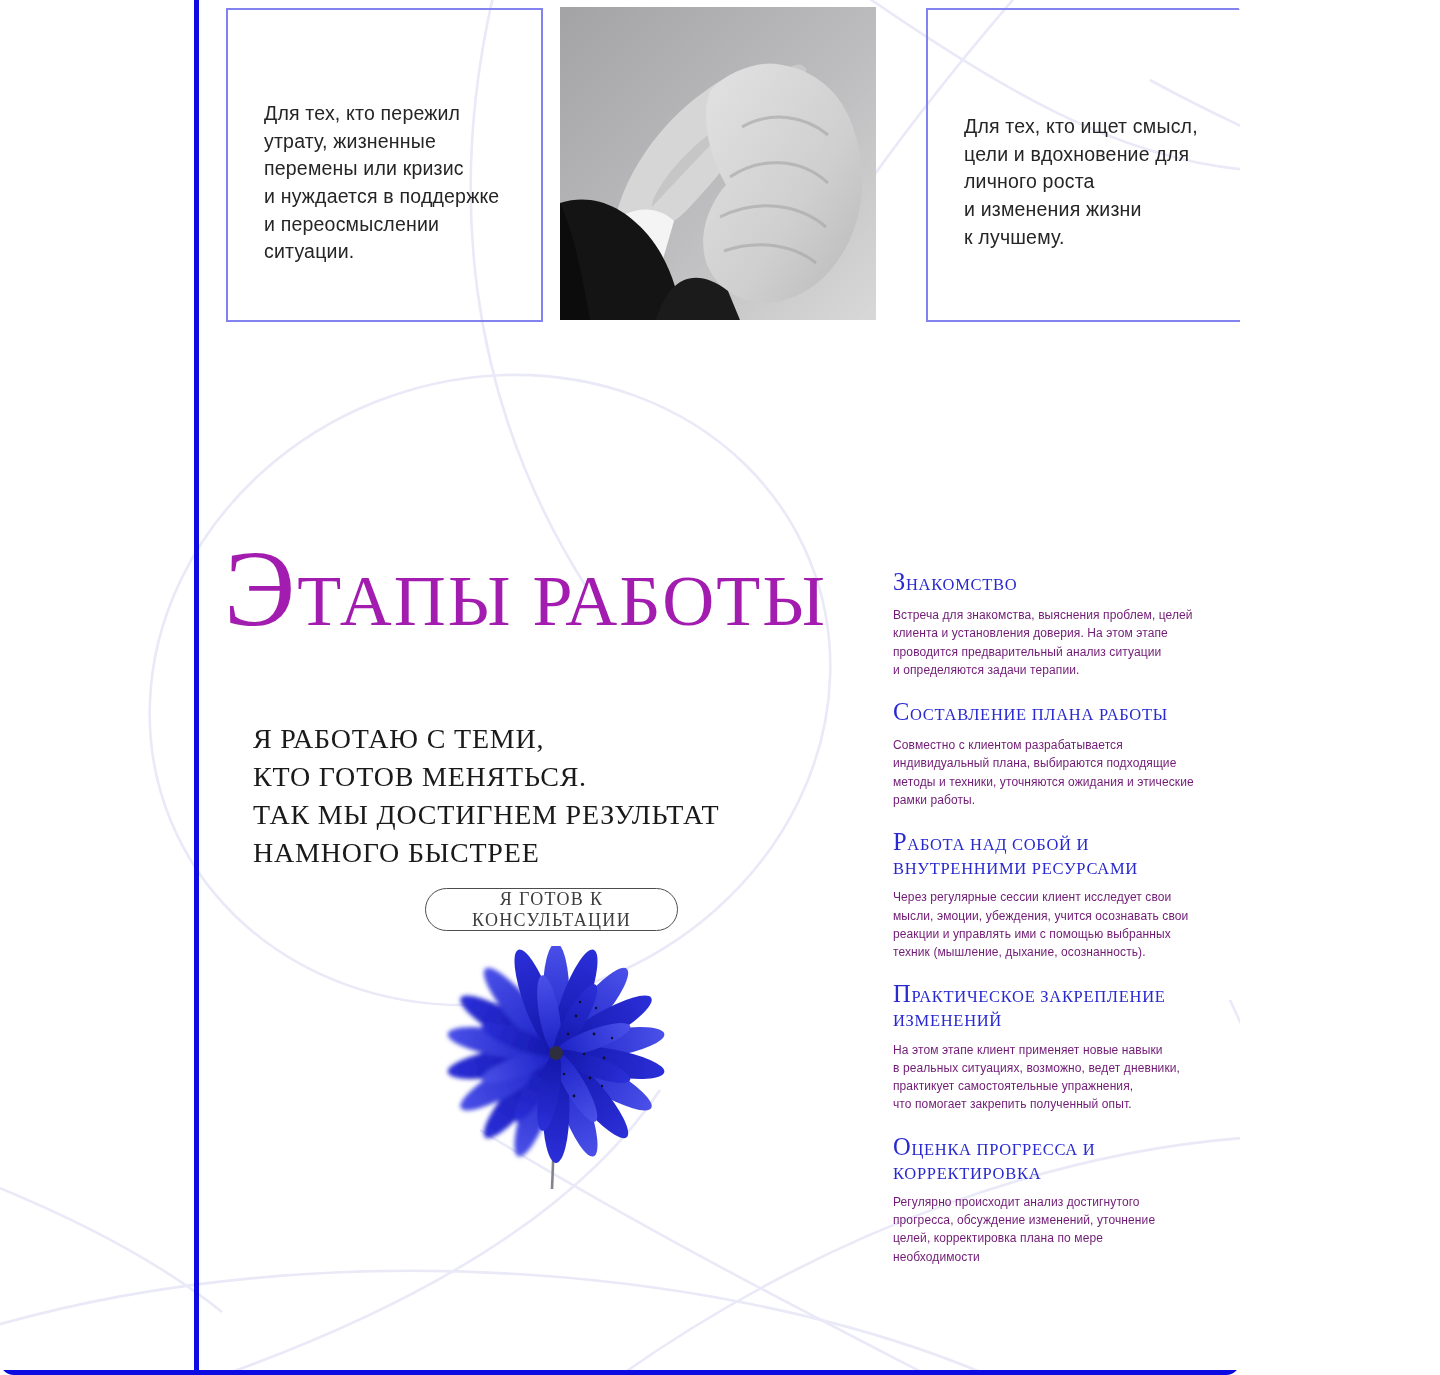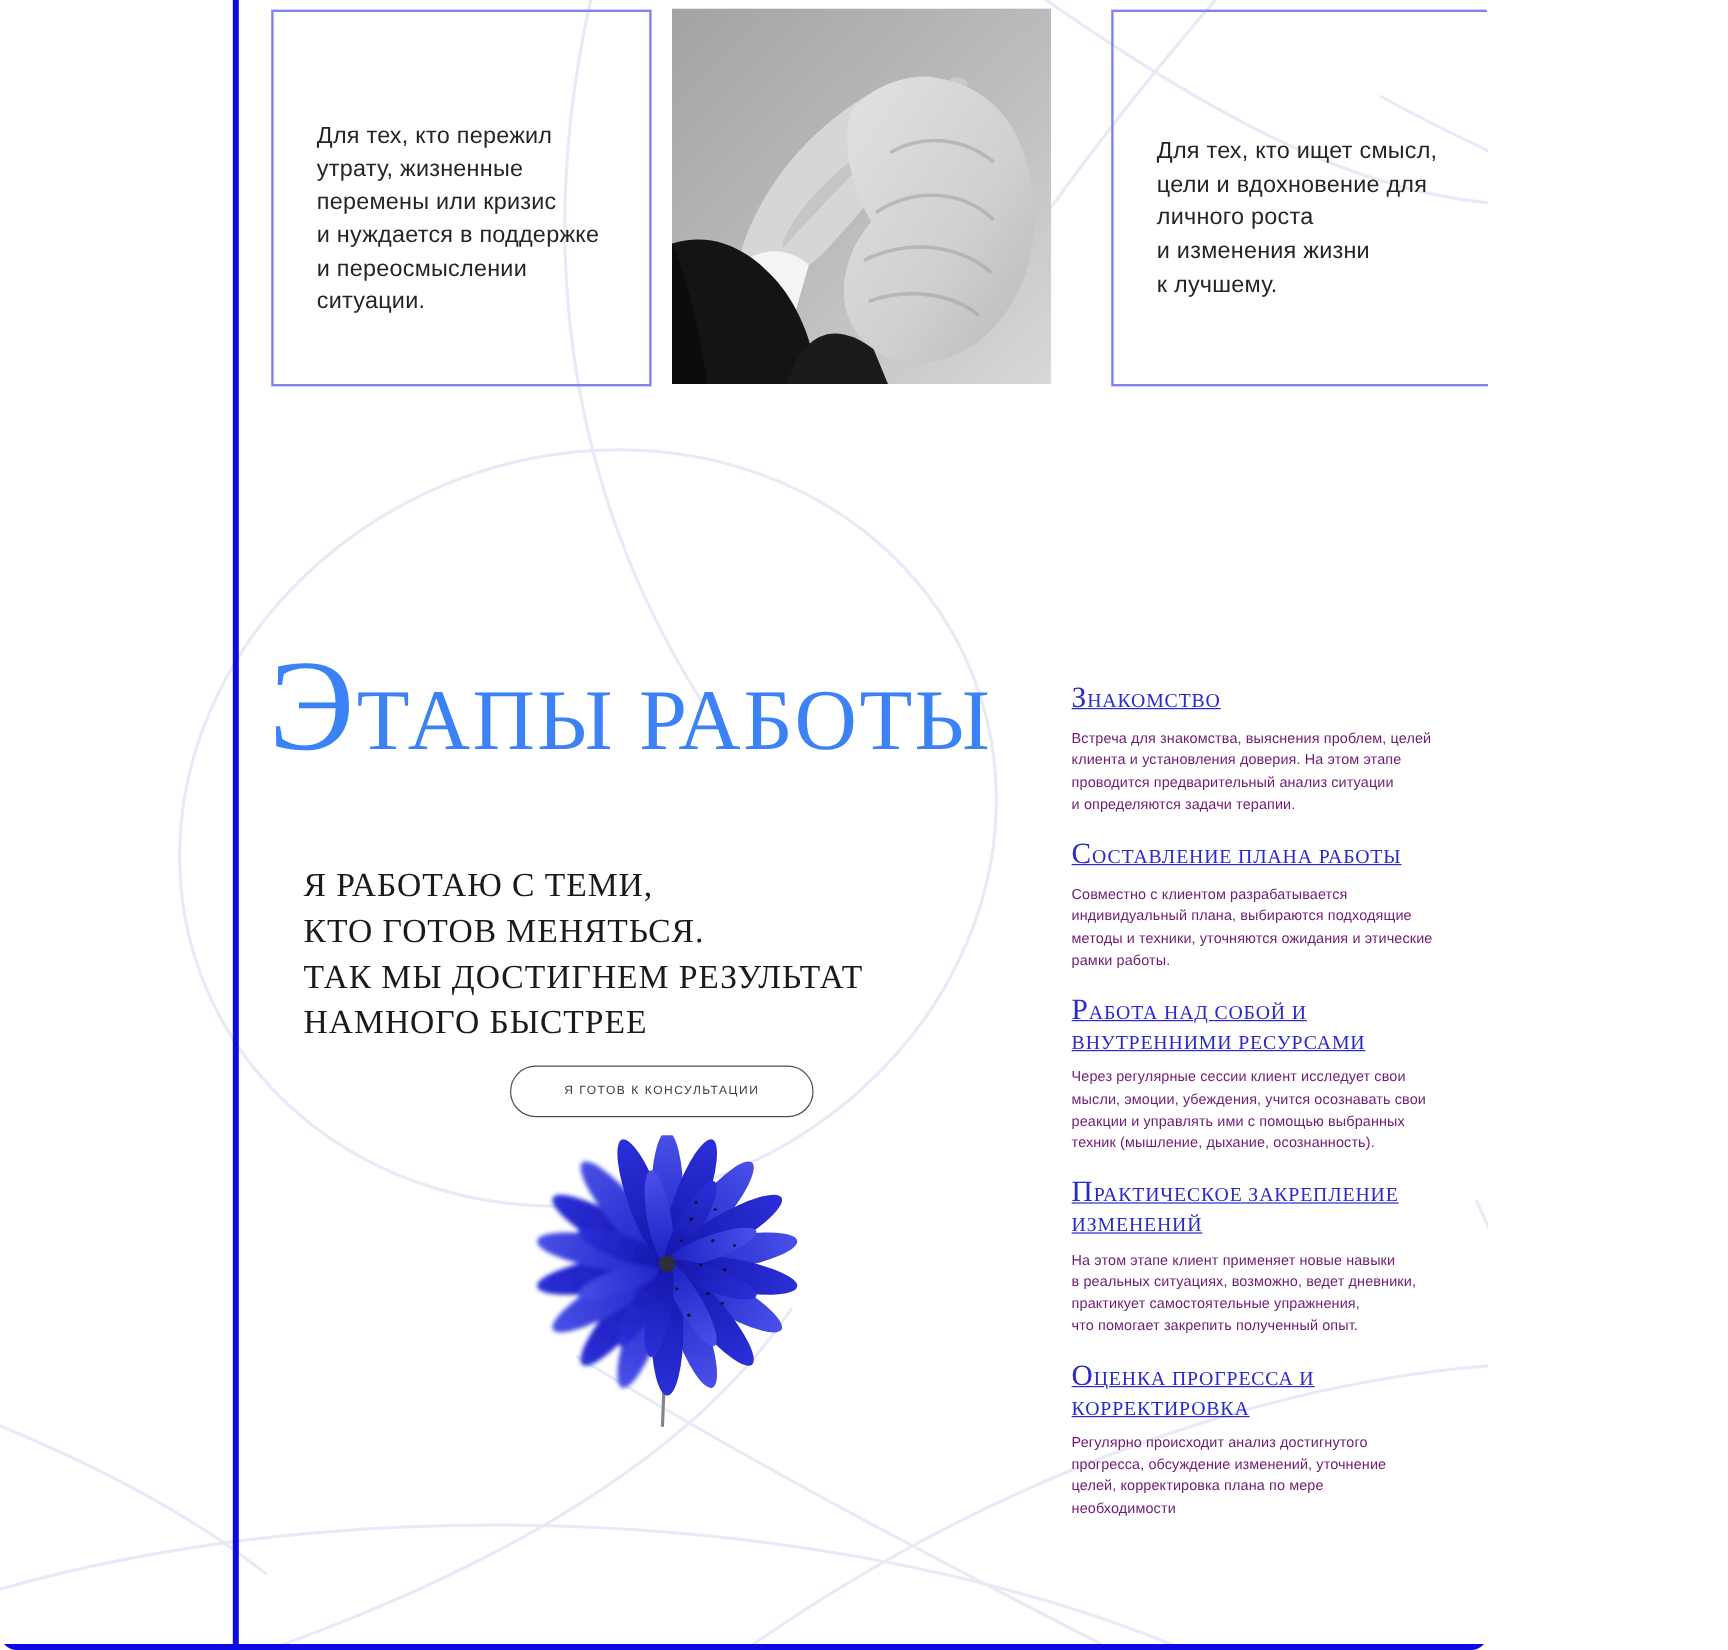--- a/index.html
+++ b/index.html
@@ -27,45 +27,45 @@
     letter-spacing:.2px;
   }
   .card-1 .card-text{margin:90px 20px 0 36px;}
   .card-2 .card-text{margin:103px 18px 0 36px;}
   
   .portrait{position:absolute;left:560px;top:7px;width:316px;height:313px;z-index:2;}
   
   .section-title{
     position:absolute;left:224px;top:487px;z-index:2;
     font-family:"Liberation Serif",serif;font-size:72px;line-height:1;
-    color:#3b82f6;text-transform:uppercase;letter-spacing:2px;font-weight:400;text-align:center;
+    color:#a21caf;text-transform:uppercase;letter-spacing:2px;font-weight:400;text-align:center;
   }
   .section-title::first-letter{font-size:108px;letter-spacing:2px;}
   
   .statement{
     position:absolute;left:253px;top:720px;width:600px;z-index:2;
     font-family:"Liberation Serif",serif;font-size:28px;line-height:1.36;
     color:#1a1a1a;text-align:left;white-space:pre-line;letter-spacing:.8px;
   }
   
   .cta-button{
     position:absolute;left:425px;top:888px;width:253px;height:43px;z-index:2;
     border:1.4px solid #4d4d4d;border-radius:22px;background:transparent;
-    font-family:Liberation Sans, sans-serif;font-size:10px;color:#3c3c3c;
+    font-family:Liberation Serif, serif;font-size:18px;color:#3c3c3c;
     letter-spacing:1.3px;cursor:pointer;display:flex;align-items:center;justify-content:center;
   }
   
   .flower{position:absolute;left:444px;top:946px;width:225px;height:245px;z-index:2;}
   
   .stages-col{position:absolute;left:893px;top:565px;width:330px;z-index:2;}
   .stage{margin:0 0 4px 0;}
   .stage-title{
     font-family:"Liberation Serif",serif;font-size:16.5px;line-height:1.35;
     color:#2929cf;text-transform:uppercase;letter-spacing:.7px;
-    white-space:pre-line;margin:0 0 8px 0;font-weight:400;text-decoration:underline;
+    white-space:pre-line;margin:0 0 8px 0;font-weight:400;
   }
   .stage-title::first-letter{font-size:24.5px;}
   .stage-body{
     font-size:12px;line-height:1.52;color:#701a75;white-space:pre-line;
     margin:0 0 16px 0;letter-spacing:.1px;
   }
 </style>
 </head>
 <body>
 

